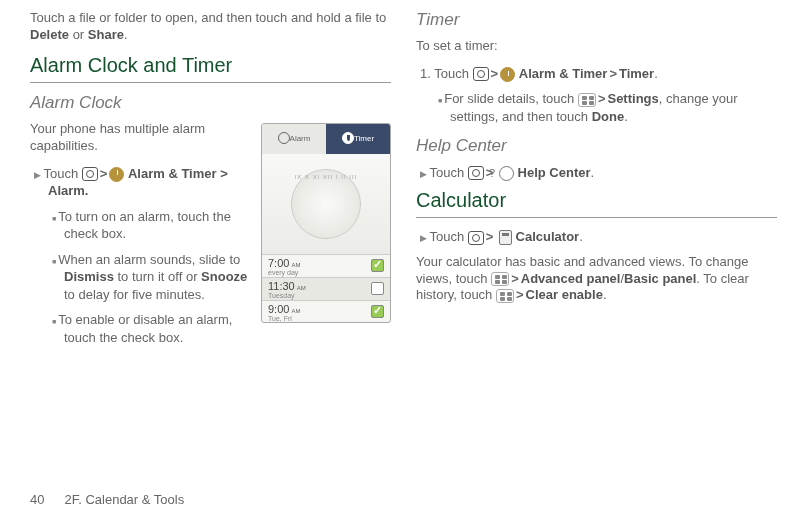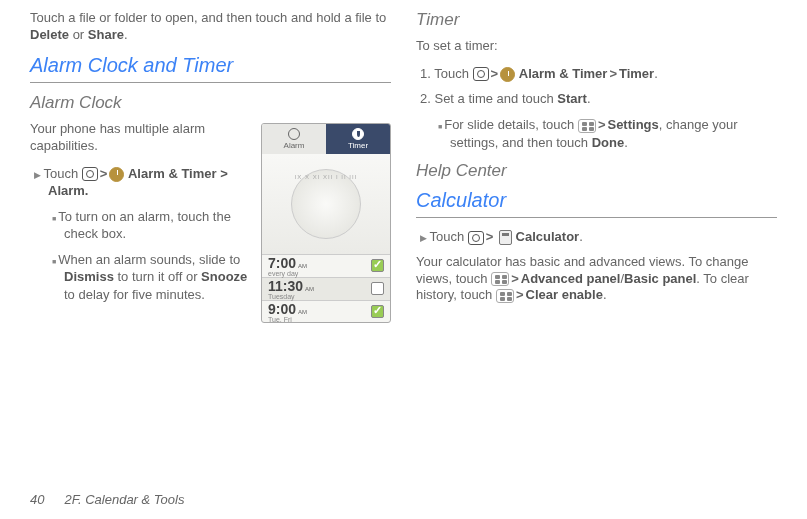--- a/index.html
+++ b/index.html
@@ -9,60 +9,60 @@
       color: #666;
       width: 807px;
       height: 519px;
       padding: 10px 30px;
       position: relative;
       background: #fff;
     }
     .cols { display: flex; gap: 25px; }
     .col { flex: 1; }
     .para { margin-bottom: 10px; line-height: 1.3; }
-    h1 { font-size: 20px; font-style: italic; font-weight: normal; color: #3b82f6; margin: 8px 0 5px; }
+    h1 { font-size: 20px; font-weight: normal; color: #14532d; margin: 8px 0 5px; }
     h2 { font-size: 17px; font-style: italic; font-weight: normal; color: #777; margin: 10px 0 8px; }
     .hr { border: none; border-top: 1px solid #999; margin: 4px 0 10px; }
     .bold { font-weight: bold; color: #555; }
     .list1 { margin-left: 18px; margin-bottom: 8px; line-height: 1.35; text-indent: -14px; }
     .list1::before { content: "▶ "; font-size: 9px; color: #888; }
     .list1.num::before { content: ""; }
     .list2 { margin-left: 34px; margin-bottom: 8px; line-height: 1.35; text-indent: -12px; }
     .list2::before { content: "■ "; font-size: 7px; color: #888; }
-    .footer { position: absolute; bottom: 12px; left: 30px; font-style: italic; font-size: 13px; color: #666; }
+    .footer { position: absolute; bottom: 12px; left: 30px; font-size: 13px; color: #666; }
     .footer .pn { font-weight: normal; margin-right: 20px; }
     .ico { display: inline-block; vertical-align: middle; }
     .ico-launcher { width: 16px; height: 14px; border: 1.5px solid #555; border-radius: 3px; position: relative; background: #fff; }
     .ico-launcher::after { content:""; position:absolute; left:50%; top:50%; width:6px; height:6px; border:1.5px solid #555; border-radius:50%; transform:translate(-50%,-50%); }
     .ico-menu { width: 18px; height: 14px; border: 1px solid #aaa; border-radius: 3px; background:#fff; position:relative; }
     .ico-menu::before { content:""; position:absolute; left:3px; top:2px; width:5px; height:4px; background:#888; border-radius:1px; box-shadow: 7px 0 0 #888, 0 5px 0 #888, 7px 5px 0 #888; }
     .ico-clock { width:15px; height:15px; border:1.5px solid #b7923d; border-radius:50%; position:relative; background:#b7923d; }
     .ico-clock::after { content:""; position:absolute; left:50%; top:20%; width:1.5px; height:5px; background:#fff; transform-origin:bottom; }
     .ico-help { width:15px; height:15px; border:1.5px solid #777; border-radius:50%; position:relative; }
     .ico-help::after { content:"?"; position:absolute; left:3px; top:-1px; font-size:11px; color:#777; }
     .ico-calc { width:13px; height:15px; border:1.5px solid #777; background:#eee; position:relative; border-radius:2px;}
     .ico-calc::after { content:""; position:absolute; top:2px; left:2px; right:2px; height:3px; background:#777; }
     .gt { font-weight: bold; color: #666; margin: 0 2px; }
     .leftwrap { overflow: hidden; }
     .phonefig { float: right; width: 130px; height: 205px; margin-left: 8px; margin-top: 2px;}
     .phone-body { width:130px; height:200px; border:1px solid #aaa; border-radius:3px; background:#f5f5f2; overflow:hidden; }
     .phone-tabs { display:flex; height:30px; }
-    .ptab { flex:1; display:flex; flex-direction:column; align-items:center; justify-content:center; font-size:8px; }
+    .ptab { flex:1; display:flex; flex-direction:row; align-items:center; justify-content:center; font-size:8px; }
     .ptab.alarm { background:#e8e8e5; color:#666; }
     .ptab.timer { background:#3a4a6a; color:#fff; }
     .ptab-ico { width:12px; height:12px; border-radius:50%; border:1px solid currentColor; margin-bottom:1px; position:relative;}
     .ptab.timer .ptab-ico { background:#fff; border-color:#fff; }
     .ptab.timer .ptab-ico::after { content:""; position:absolute; left:4px; top:2px; width:3px; height:6px; border-radius:0 0 50% 50%; background:#3a4a6a;}
     .clockface-area { height:100px; display:flex; align-items:center; justify-content:center; background:linear-gradient(#f8f8f6,#ebebe7); }
     .clockface { width:70px; height:70px; border-radius:50%; background:radial-gradient(#fafaf8,#e0e0da); border:1px solid #ccc; position:relative; }
     .clockface::after { content:"IX  X  XI  XII  I  II  III"; position:absolute; top:4px; left:0; right:0; text-align:center; font-size:6px; color:#aaa; letter-spacing:1px;}
     .alarm-rows { }
     .alarm-row { display:flex; align-items:center; padding:2px 6px; border-top:1px solid #ccc; height:23px; }
     .alarm-row.grey { background:#e8e8e3; }
-    .alarm-time { font-size:14px; font-weight:bold; color:#444; }
+    .alarm-time { font-size:11px; font-weight:normal; color:#444; }
     .alarm-ampm { font-size:6px; color:#666; margin-left:2px; line-height:6px; display:inline-block;}
     .alarm-info { flex:1; }
     .alarm-day { font-size:7px; color:#888; display:block; margin-top:-1px;}
     .cb { width:13px; height:13px; border:1px solid #888; background:#fff; border-radius:2px; position:relative;}
     .cb.checked { background:#9c5; }
     .cb.checked::after { content:"✓"; position:absolute; left:1px; top:-2px; color:#fff; font-size:11px; font-weight:bold;}
   </style>
 </head>
 <body>
 
@@ -109,37 +109,38 @@
       </div>
 
       <p class="para">Your phone has multiple alarm capabilities.</p>
       <p class="list1">
         <span>Touch </span><span class="ico ico-launcher"></span><span class="gt">&gt;</span><span class="ico ico-clock"></span> <span class="bold">Alarm &amp; Timer &gt; Alarm.</span>
       </p>
       <p class="list2">To turn on an alarm, touch the check box.</p>
       <p class="list2">
         <span>When an alarm sounds, slide to </span><span class="bold">Dismiss</span><span> to turn it off or </span><span class="bold">Snooze</span><span> to delay for five minutes.</span>
       </p>
+      <p class="list2">To enable or disable an alarm, touch the check box.</p>
     </div>
   </div>
 
   <div class="col">
     <h2 style="margin-top:0">Timer</h2>
     <p class="para">To set a timer:</p>
     <p class="list1 num">
       <span>1.</span><span> Touch </span><span class="ico ico-launcher"></span><span class="gt">&gt;</span><span class="ico ico-clock"></span> <span class="bold">Alarm &amp; Timer</span><span class="gt">&gt;</span><span class="bold">Timer</span><span>.</span>
     </p>
-    <p class="list1 num">
-      <span>2.</span><span> Set a time and touch </span><span class="bold">Start</span><span>.</span>
-    </p>
     <p class="list2">
       <span>For slide details, touch </span><span class="ico ico-menu"></span><span class="gt">&gt;</span><span class="bold">Settings</span><span>, change your settings, and then touch </span><span class="bold">Done</span><span>.</span>
     </p>
 
     <h2>Help Center</h2>
+    <p class="list1">
+      <span>Touch </span><span class="ico ico-launcher"></span><span class="gt">&gt;</span> <span class="ico ico-help"></span> <span class="bold">Help Center</span><span>.</span>
+    </p>
 
     <h1>Calculator</h1>
     <hr class="hr">
     <p class="list1">
       <span>Touch </span><span class="ico ico-launcher"></span><span class="gt">&gt;</span> <span class="ico ico-calc"></span> <span class="bold">Calculator</span><span>.</span>
     </p>
     <p class="para">
       <span>Your calculator has basic and advanced views. To change views, touch </span><span class="ico ico-menu"></span><span class="gt">&gt;</span><span class="bold">Advanced panel</span><span>/</span><span class="bold">Basic panel</span><span>. To clear history, touch </span><span class="ico ico-menu"></span><span class="gt">&gt;</span><span class="bold">Clear enable</span><span>.</span>
     </p>
   </div>

